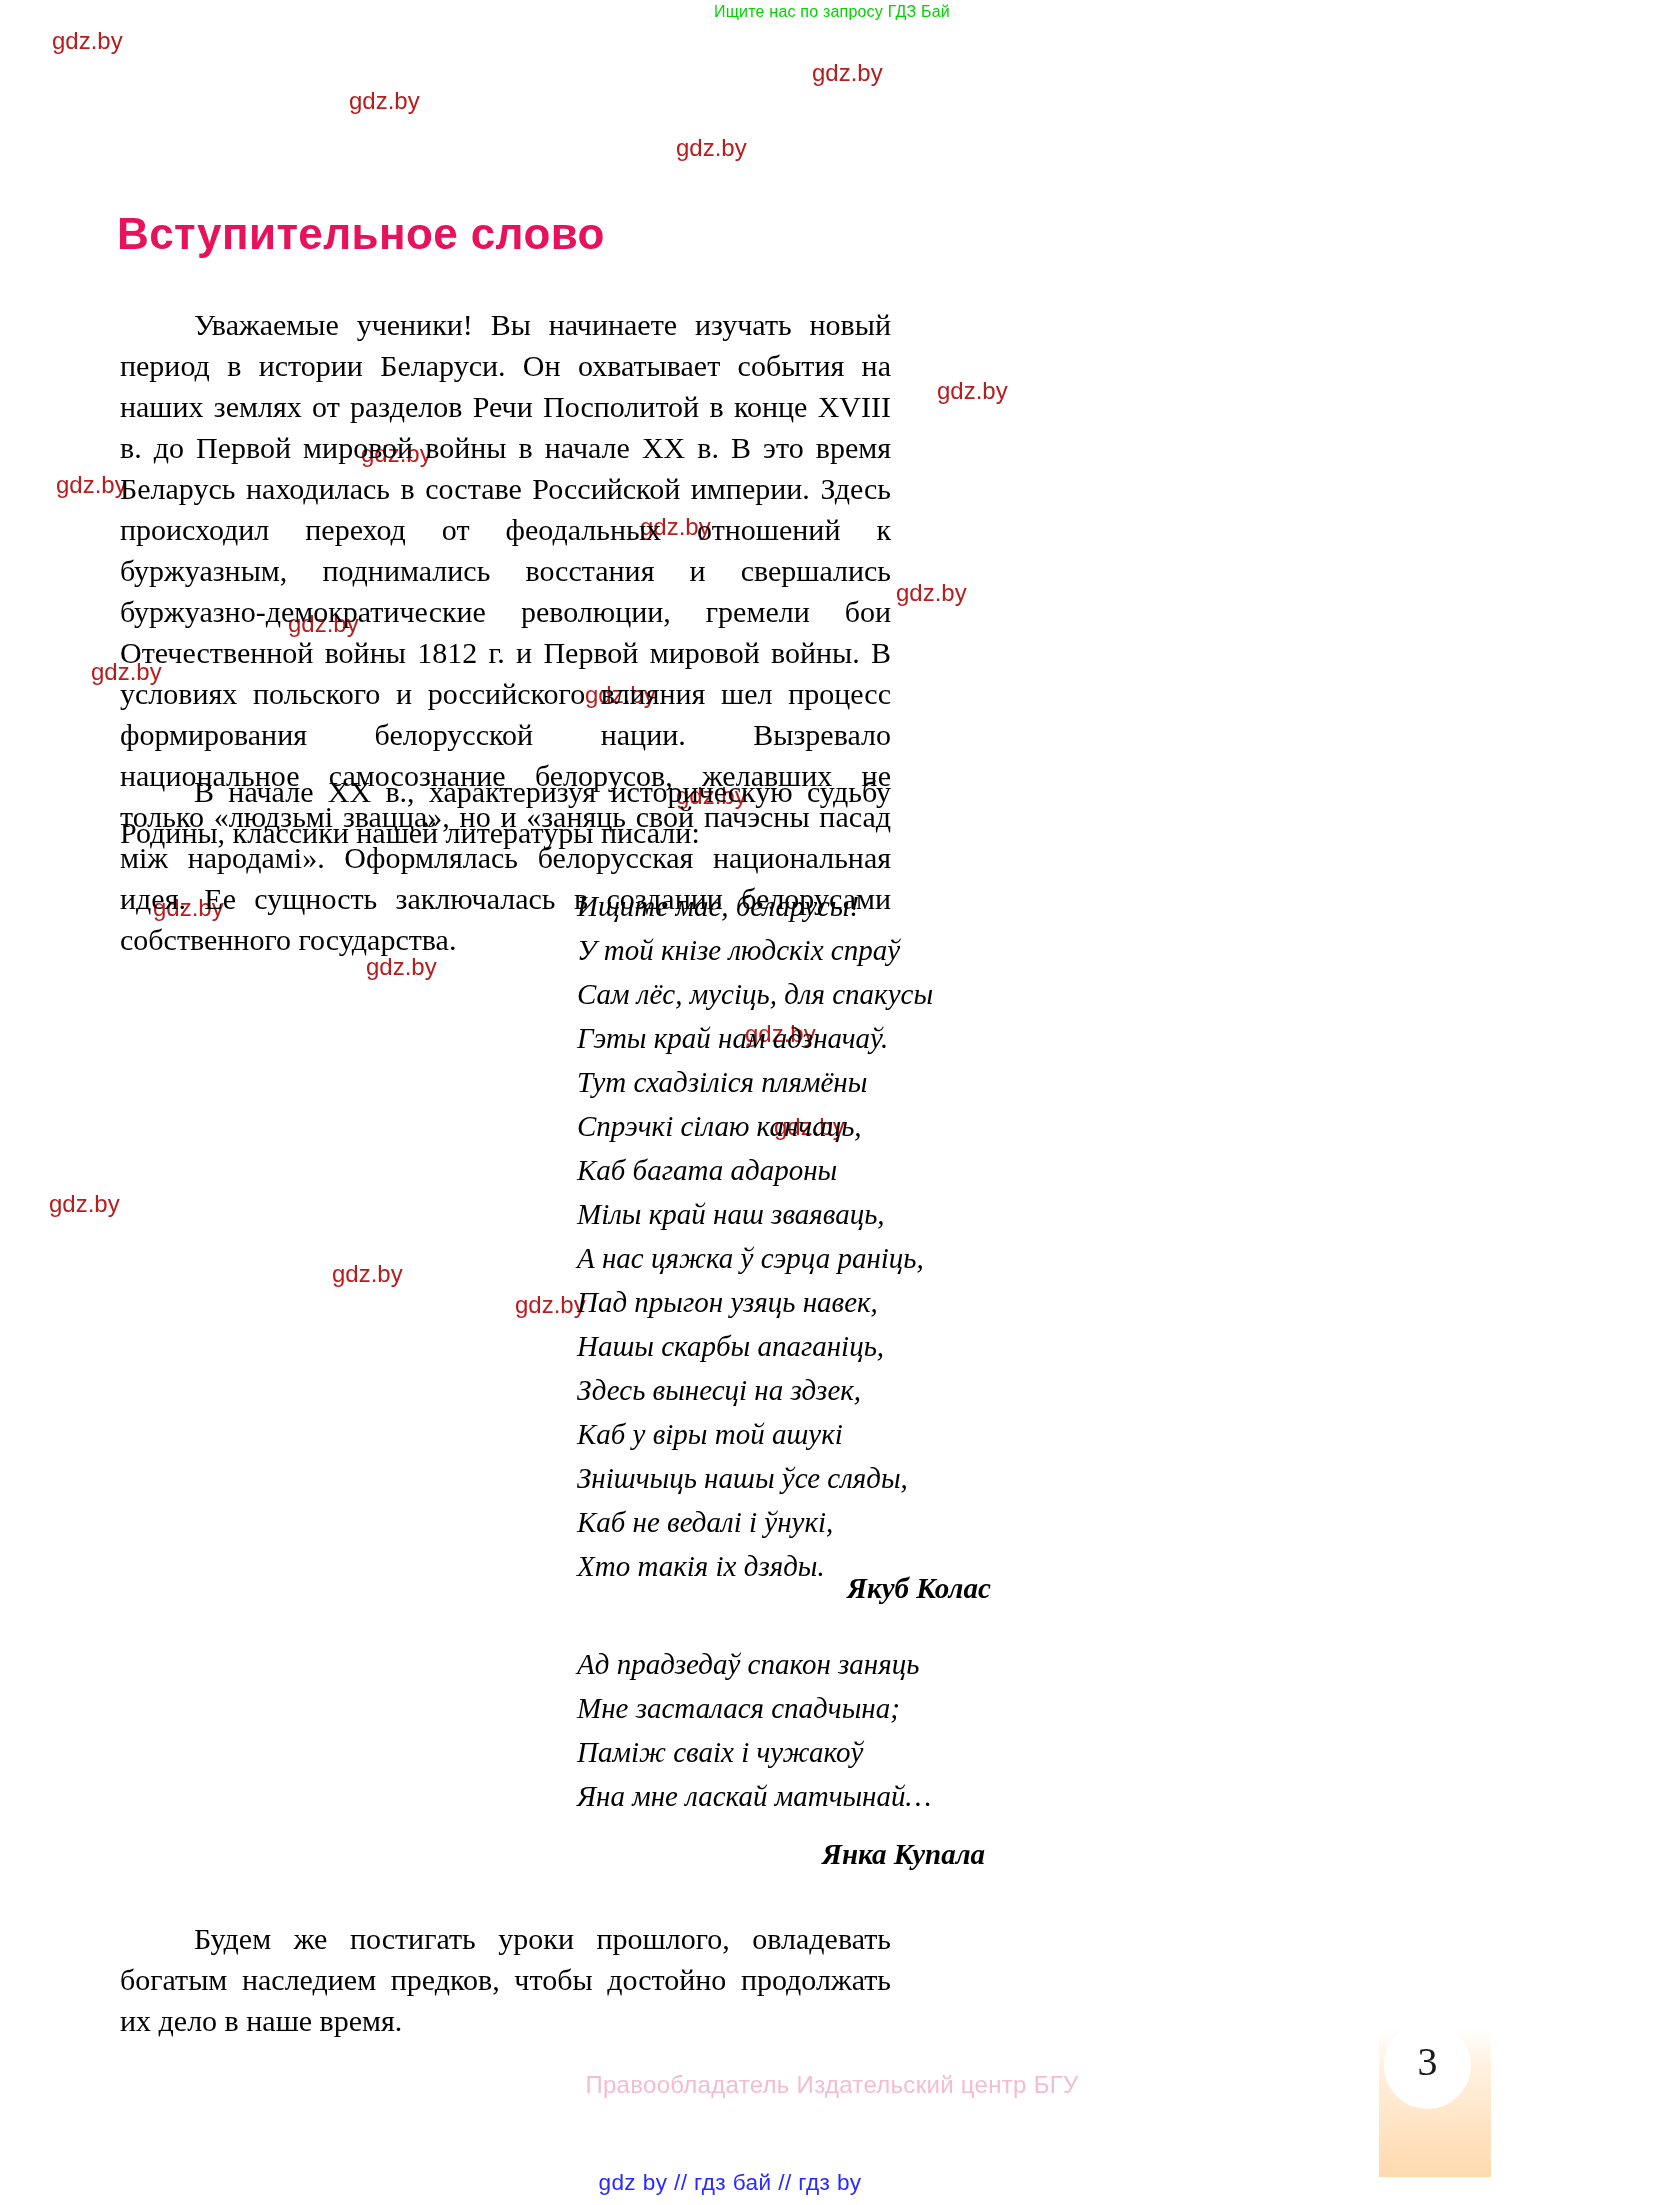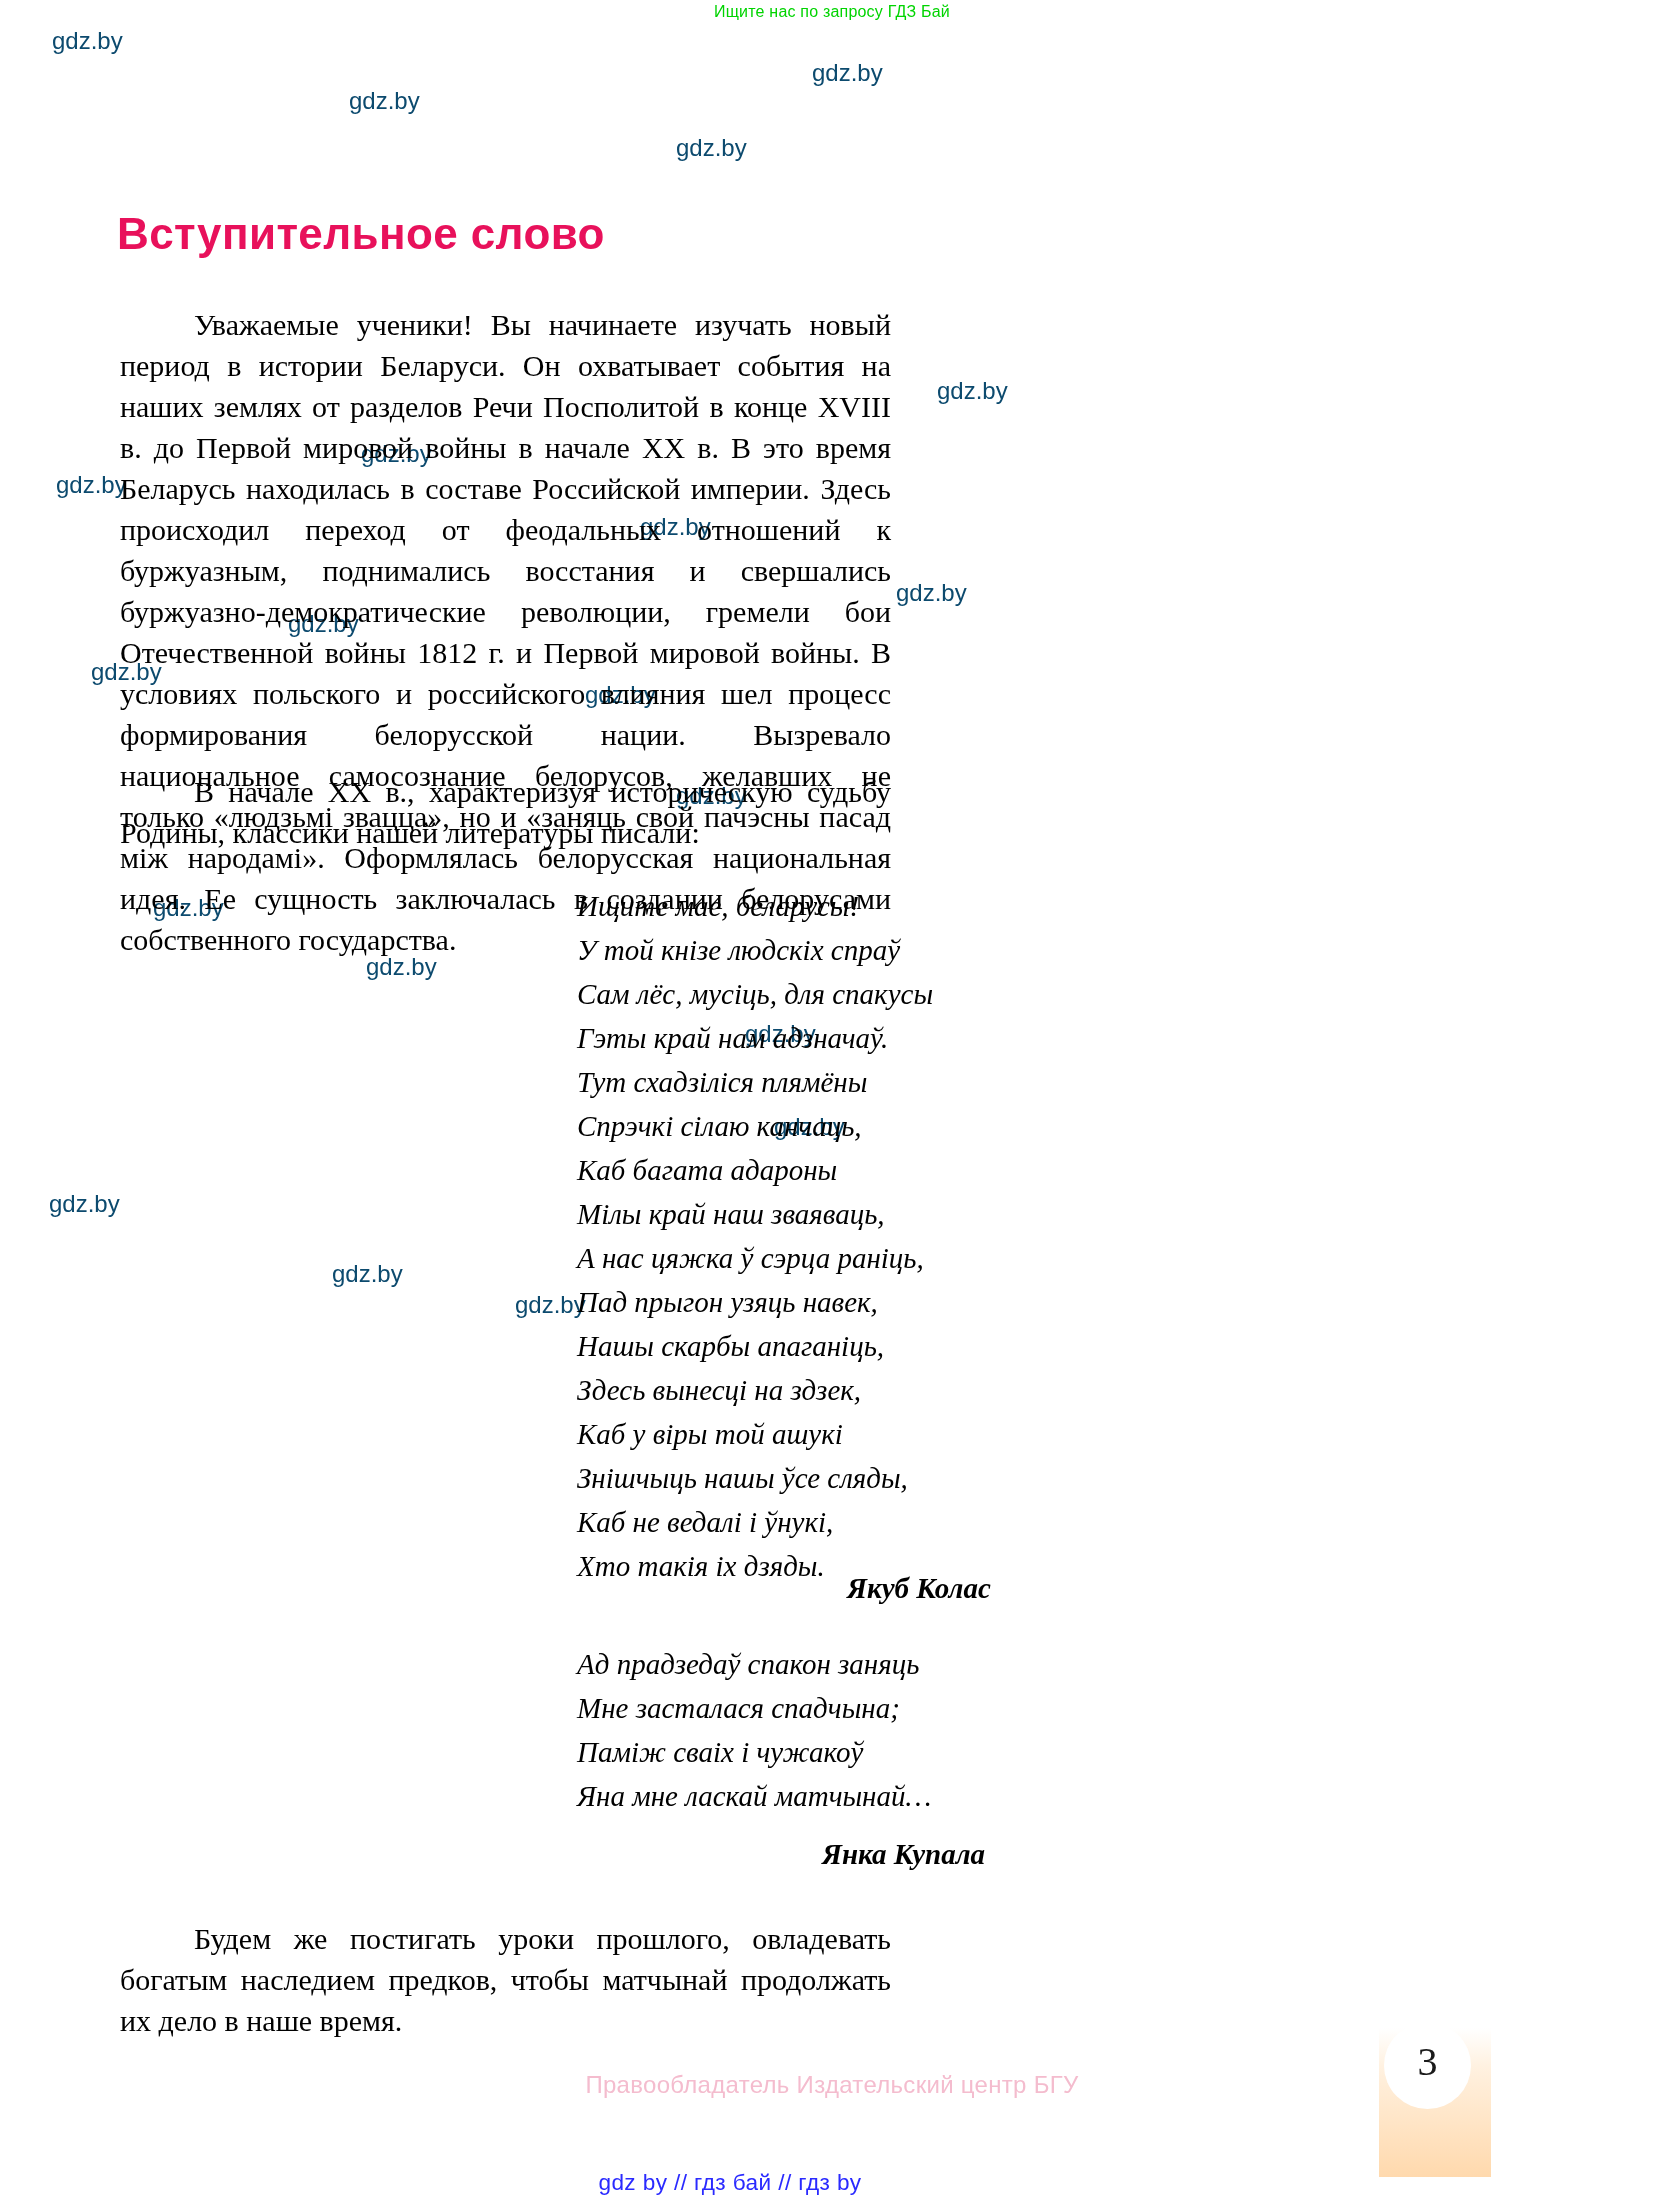--- a/index.html
+++ b/index.html
@@ -29,21 +29,21 @@
     font-size: 16px;
     color: #00d400;
     letter-spacing: 0.2px;
   }
 
   
   .wm {
     position: absolute;
     font-family: "Liberation Sans", sans-serif;
     font-size: 24px;
-    color: #0c4a6e;
+    color: #b91c1c;
     white-space: nowrap;
     pointer-events: none;
   }
 
   
   .doc-title {
     position: absolute;
     left: 117px;
     top: 180px;
     font-family: "Liberation Sans", sans-serif;
@@ -216,21 +216,21 @@
 
   <div class="poem" id="poem-2">
       <span class="poem-line">Ад прадзедаў спакон заняць</span>
       <span class="poem-line">Мне засталася спадчына;</span>
       <span class="poem-line">Паміж сваіх і чужакоў</span>
       <span class="poem-line">Яна мне ласкай матчынай…</span>
     </div>
   <div class="poem-author" id="author-2">Янка Купала</div>
 
   <div class="body-block" id="para-3">
-    <p>Будем же постигать уроки прошлого, овладевать богатым наследием предков, чтобы матчынай продолжать их дело в наше время.</p>
+    <p>Будем же постигать уроки прошлого, овладевать богатым наследием предков, чтобы достойно продолжать их дело в наше время.</p>
   </div>
 
   <div class="copyright">Правообладатель Издательский центр БГУ</div>
 
   <div class="page-tab"></div>
   <div class="page-tab-circle"></div>
   <div class="page-number">3</div>
 
   <div class="promo-footer">gdz by  //  гдз бай  //  гдз by</div>
 

